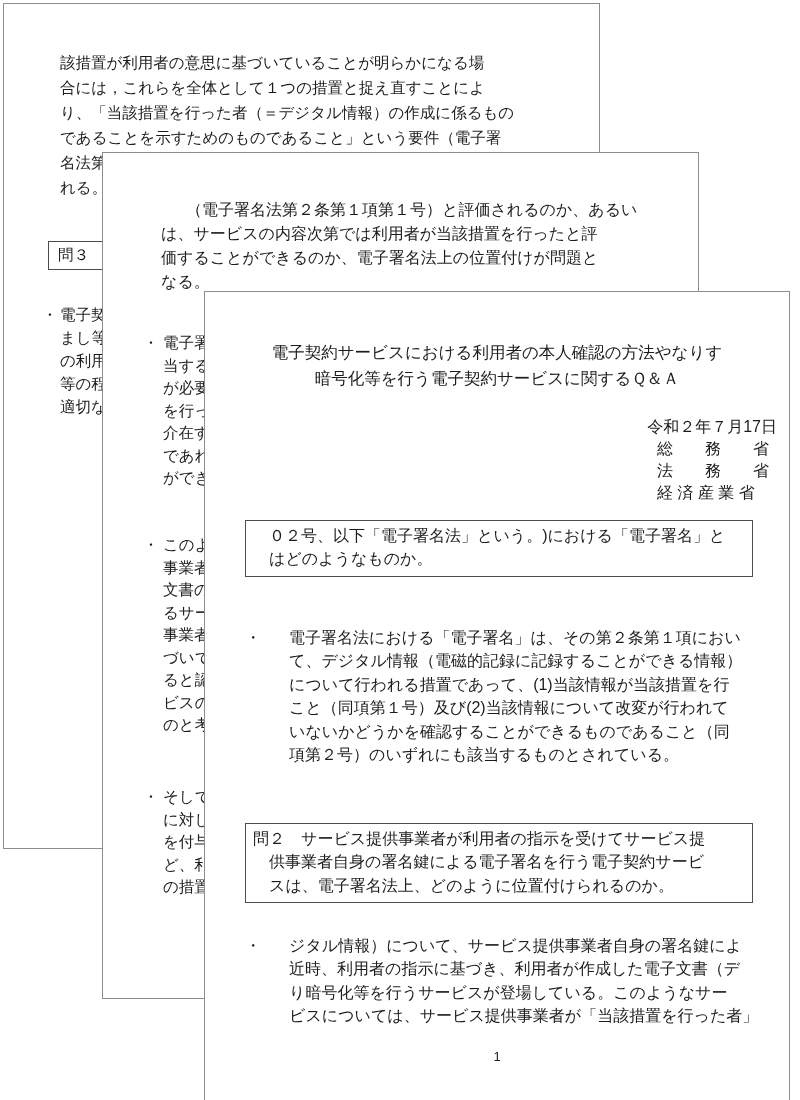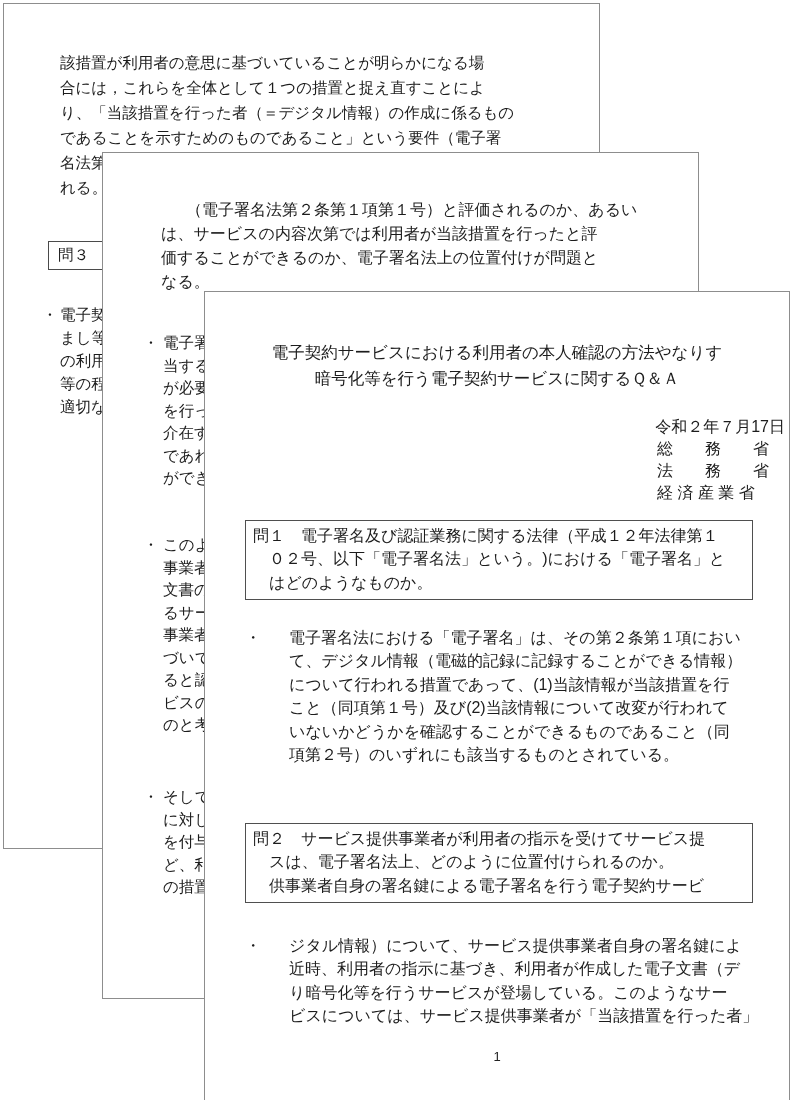--- a/index.html
+++ b/index.html
@@ -38,21 +38,21 @@
   #page2 .bB{top:381px;}
   #page2 .bC{top:633px;}
   #page2 .bullet .lines{margin-left:20px;}
 
   .mark{position:absolute;left:0;top:0;}
 
   
   #page1{font-size:16px;}
   #page1 .title{left:0;top:47px;width:100%;text-align:center;
     font-size:16.5px;line-height:26px;}
-  #page1 .date{right:4px;top:124px;text-align:left;line-height:22px;}
+  #page1 .date{right:12px;top:124px;text-align:left;line-height:22px;}
   #page1 .ministries{right:20px;top:146px;text-align:left;line-height:22px;}
   #page1 .qbox{
     left:40px;width:508px;border:1.5px solid #4f4f4f;background:#fff;
     line-height:23.4px;padding:3px 2px 5px 7px;box-sizing:border-box;
   }
   #page1 .q1box{top:228px;}
   #page1 .q2box{top:531px;}
   #page1 .answer{left:40px;line-height:23.4px;}
   #page1 .a1{top:334px;}
   #page1 .a2{top:642px;}
@@ -142,41 +142,40 @@
     <div class="blk date">
       <div class="tl">令和２年７月17日</div>
     </div>
     <div class="blk ministries">
       <div class="tl">総　　務　　省</div>
       <div class="tl">法　　務　　省</div>
       <div class="tl">経 済 産 業 省</div>
     </div>
 
     <div class="blk qbox q1box">
-      <div class="tl">問１　電子署名及び認証業務に関する法律（平成１２年法律第１</div>
       <div class="tl">　０２号、以下「電子署名法」という。)における「電子署名」と</div>
       <div class="tl">　はどのようなものか。</div>
     </div>
 
     <div class="blk answer a1">
       <span class="mark">・</span>
       <div class="lines">
         <div class="tl">電子署名法における「電子署名」は、その第２条第１項におい</div>
         <div class="tl">て、デジタル情報（電磁的記録に記録することができる情報）</div>
         <div class="tl">について行われる措置であって、(1)当該情報が当該措置を行</div>
         <div class="tl">こと（同項第１号）及び(2)当該情報について改変が行われて</div>
         <div class="tl">いないかどうかを確認することができるものであること（同</div>
         <div class="tl">項第２号）のいずれにも該当するものとされている。</div>
       </div>
     </div>
 
     <div class="blk qbox q2box">
       <div class="tl">問２　サービス提供事業者が利用者の指示を受けてサービス提</div>
+      <div class="tl">　供事業者自身の署名鍵による電子署名を行う電子契約サービ</div>
       <div class="tl">　スは、電子署名法上、どのように位置付けられるのか。</div>
-      <div class="tl">　供事業者自身の署名鍵による電子署名を行う電子契約サービ</div>
     </div>
 
     <div class="blk answer a2">
       <span class="mark">・</span>
       <div class="lines">
         <div class="tl">ジタル情報）について、サービス提供事業者自身の署名鍵によ</div>
         <div class="tl">近時、利用者の指示に基づき、利用者が作成した電子文書（デ</div>
         <div class="tl">り暗号化等を行うサービスが登場している。このようなサー</div>
         <div class="tl">ビスについては、サービス提供事業者が「当該措置を行った者」</div>
       </div>

